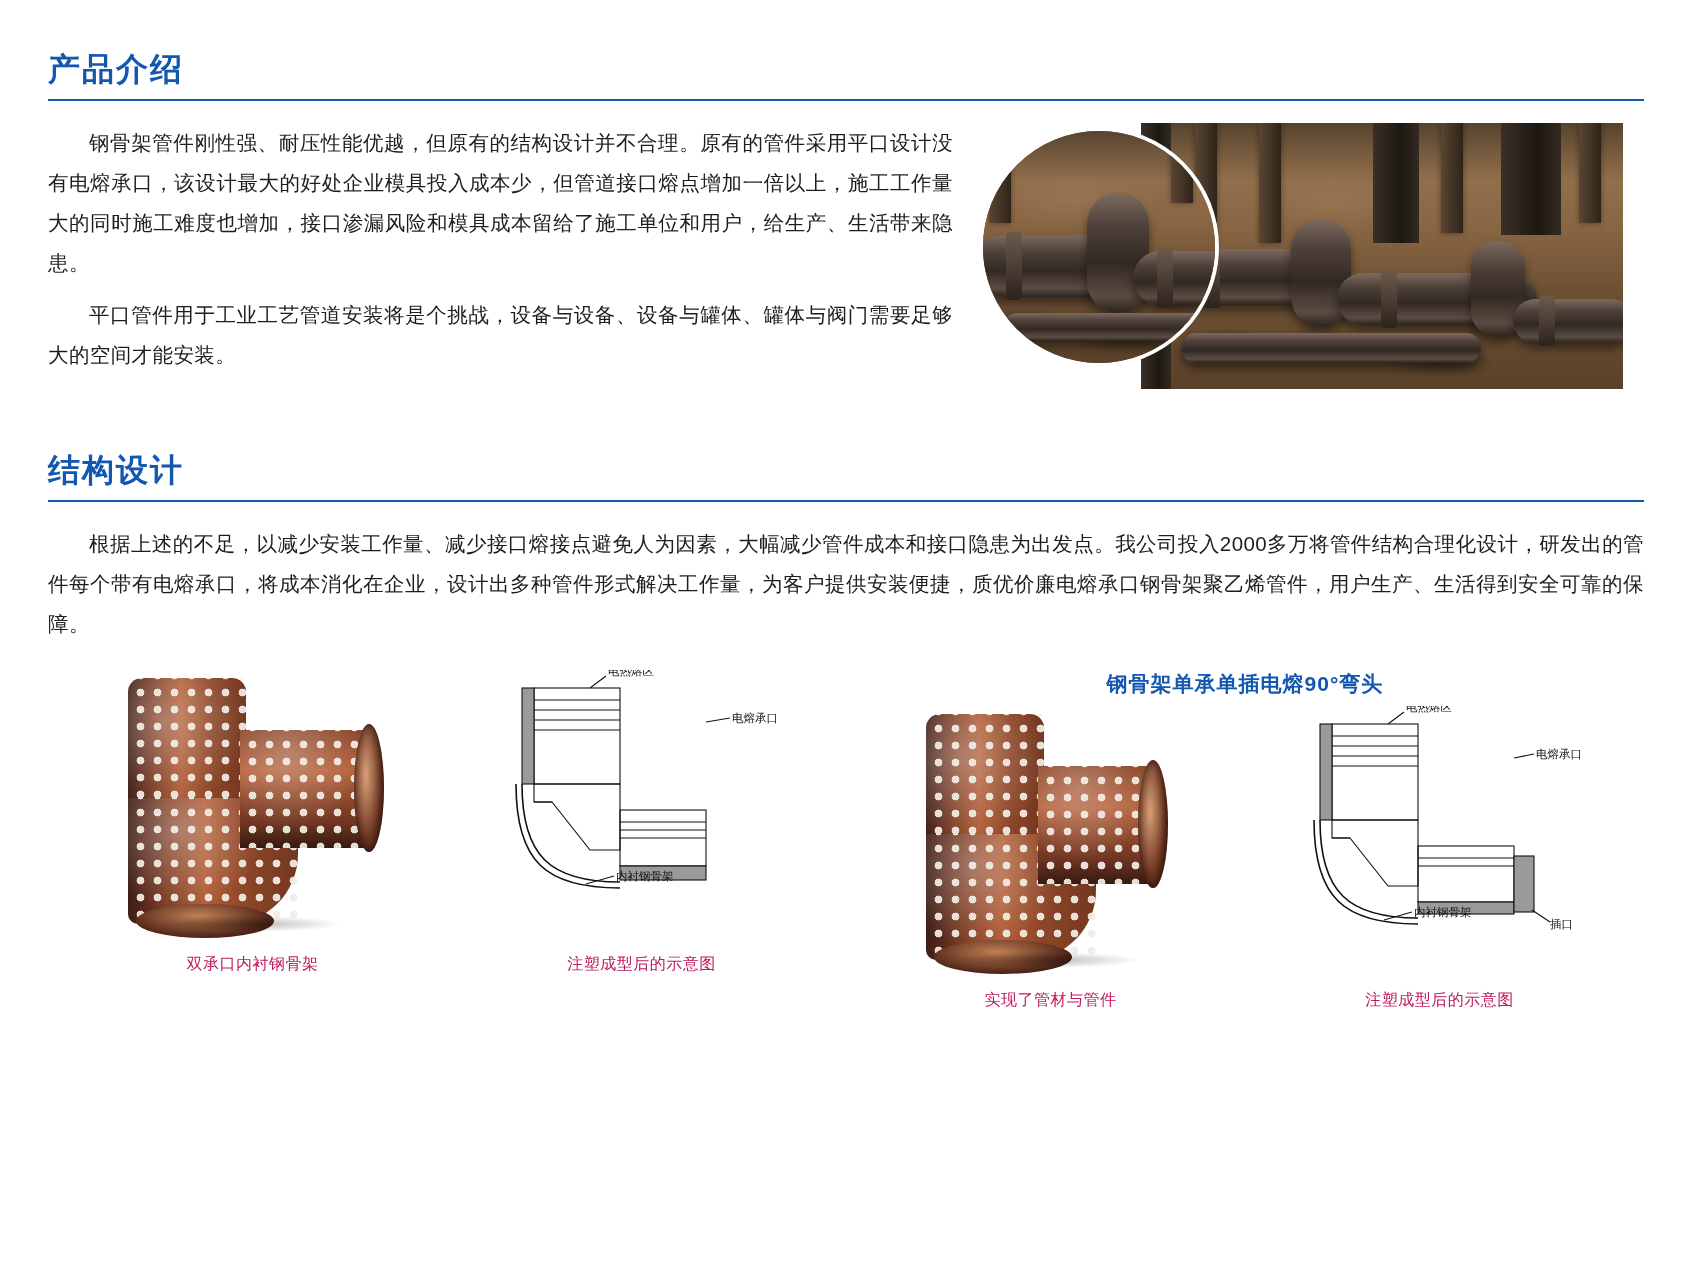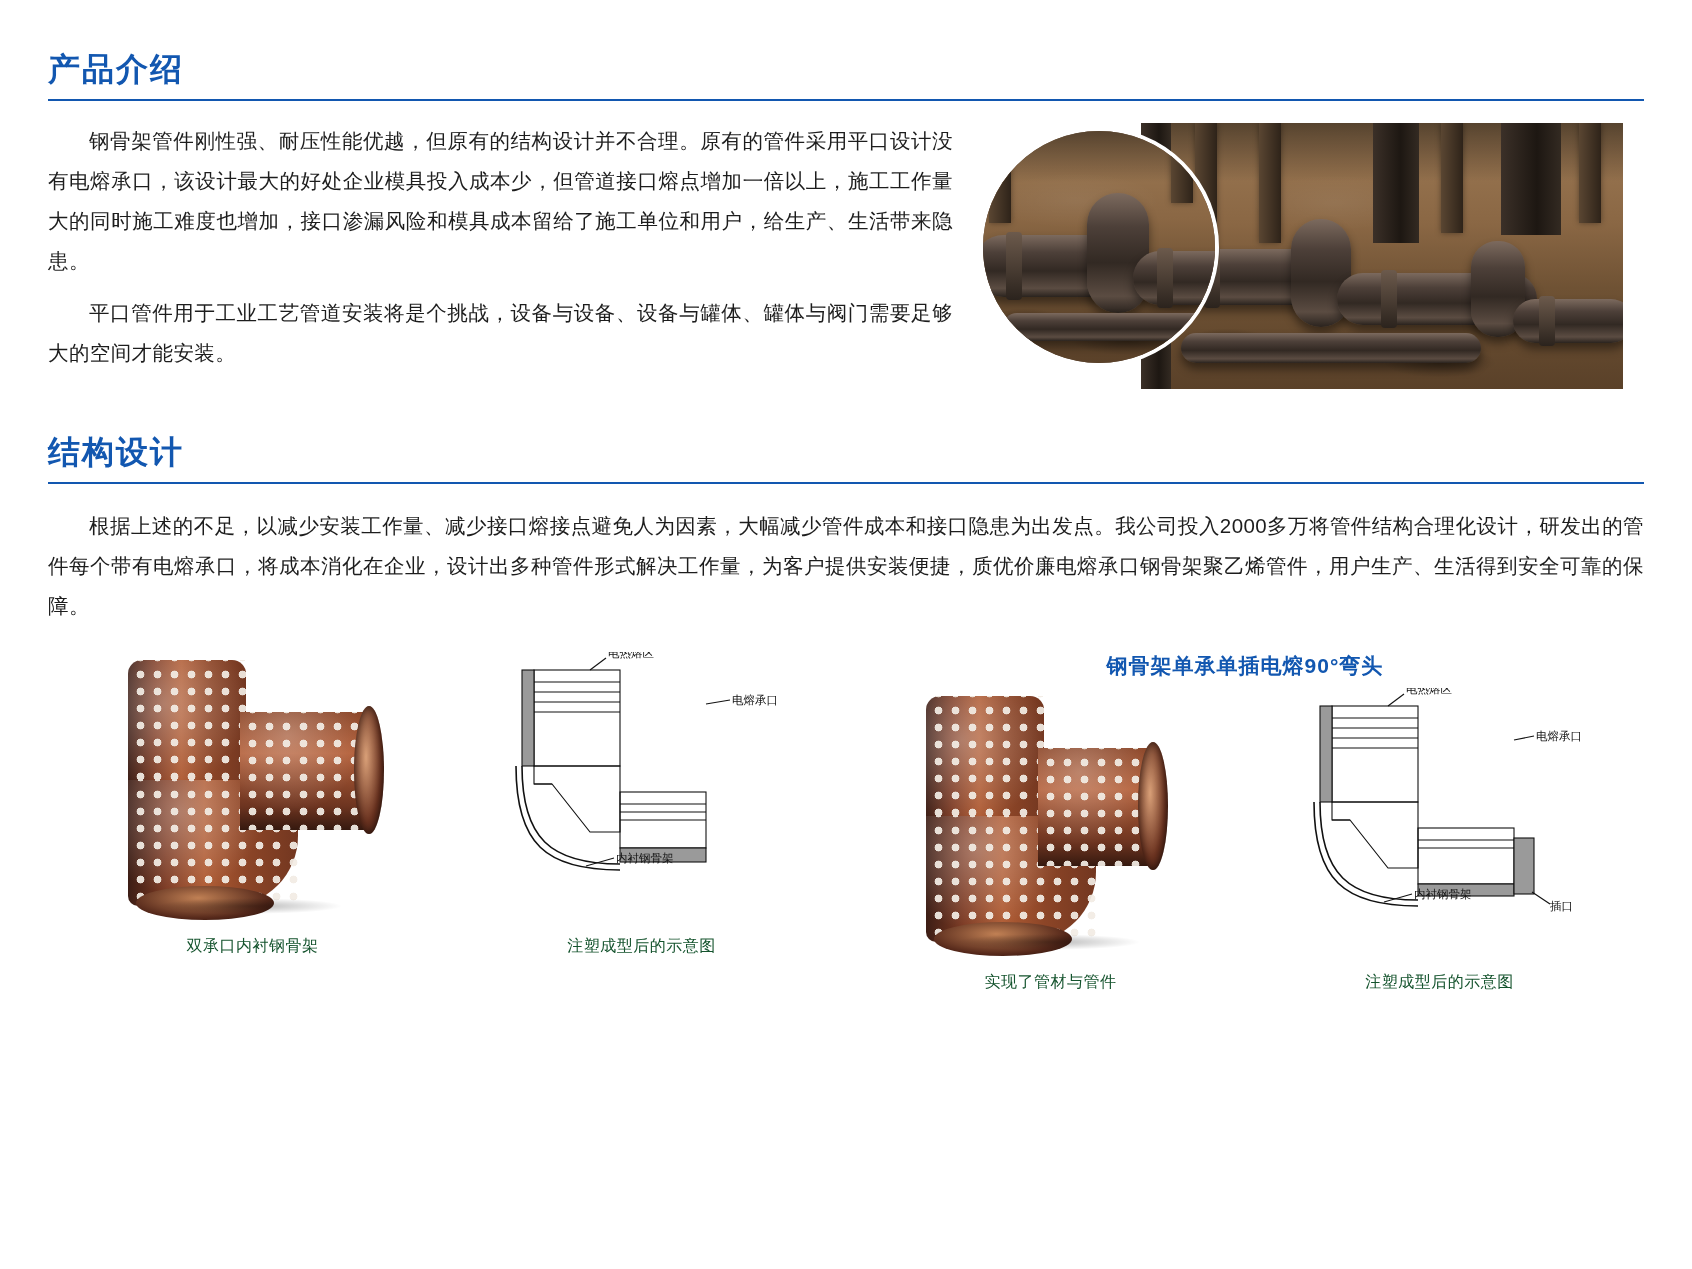--- a/index.html
+++ b/index.html
@@ -54,21 +54,20 @@
     text-indent: 2em;
     letter-spacing: 0.4px;
   }
 
   
   .intro-wrap {
     display: flex;
     gap: 26px;
     margin-top: 22px;
     align-items: flex-start;
-    font-family: Liberation Mono, monospace;
   }
   .intro-text {
     width: 905px;
     flex: 0 0 905px;
   }
   .intro-media {
     position: relative;
     flex: 1 1 auto;
     height: 266px;
   }
@@ -168,21 +167,21 @@
     height: 272px;
   }
   .fig-half {
     position: relative;
     width: 50%;
     height: 272px;
   }
   .fig-caption {
     text-align: center;
     font-size: 16px;
-    color: #14532d;
+    color: #be185d;
     margin-top: 12px;
     letter-spacing: .5px;
   }
   .captions-row { display: flex; }
   .captions-row > div { width: 50%; }
 
   
   .elbow {
     position: absolute;
     left: 50%;
@@ -303,21 +302,21 @@
           <div class="pipe band" style="left:150px;top:120px;width:110px;height:54px;"></div>
           <div class="pipe" style="left:20px;top:182px;width:210px;height:28px;border-radius:14px;"></div>
           <div class="post" style="left:6px;top:0;height:92px;"></div>
           <div class="post" style="left:188px;top:0;height:72px;"></div>
         </div>
       </div>
 
     </div>
   </div>
 
-  <div class="section-head" style="margin-top:46px;">
+  <div class="section-head" style="margin-top:64px;">
     <div class="title">结构设计</div>
     <div class="rule"></div>
   </div>
 
   <div class="structure-block">
     <p class="body-text">根据上述的不足，以减少安装工作量、减少接口熔接点避免人为因素，大幅减少管件成本和接口隐患为出发点。我公司投入2000多万将管件结构合理化设计，研发出的管件每个带有电熔承口，将成本消化在企业，设计出多种管件形式解决工作量，为客户提供安装便捷，质优价廉电熔承口钢骨架聚乙烯管件，用户生产、生活得到安全可靠的保障。</p>
   </div>
 
   <div class="figures">
 

